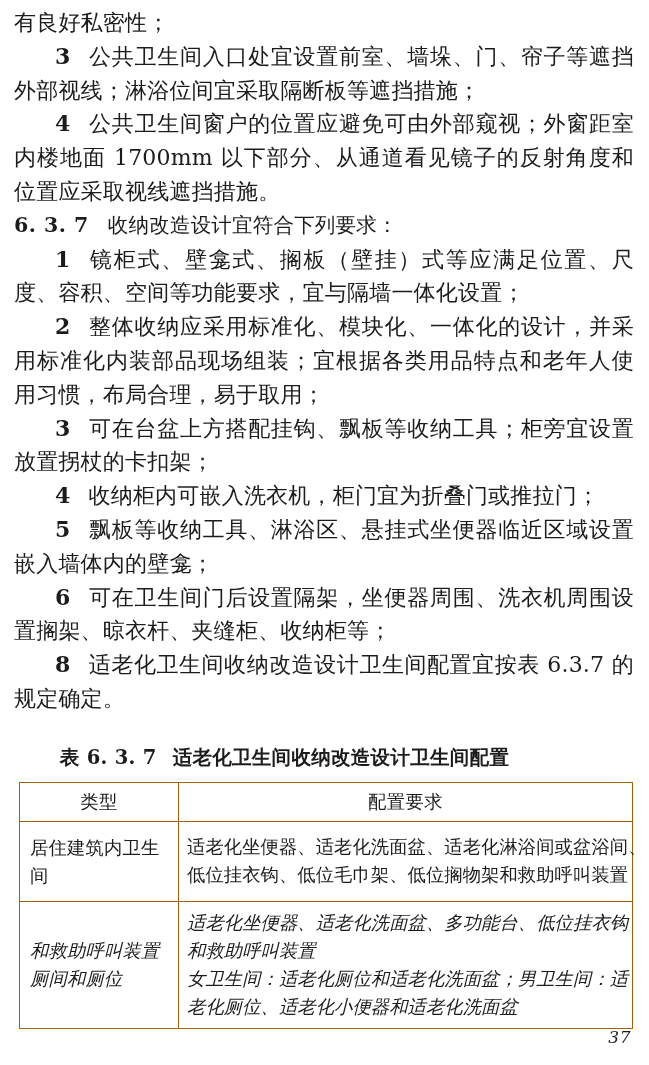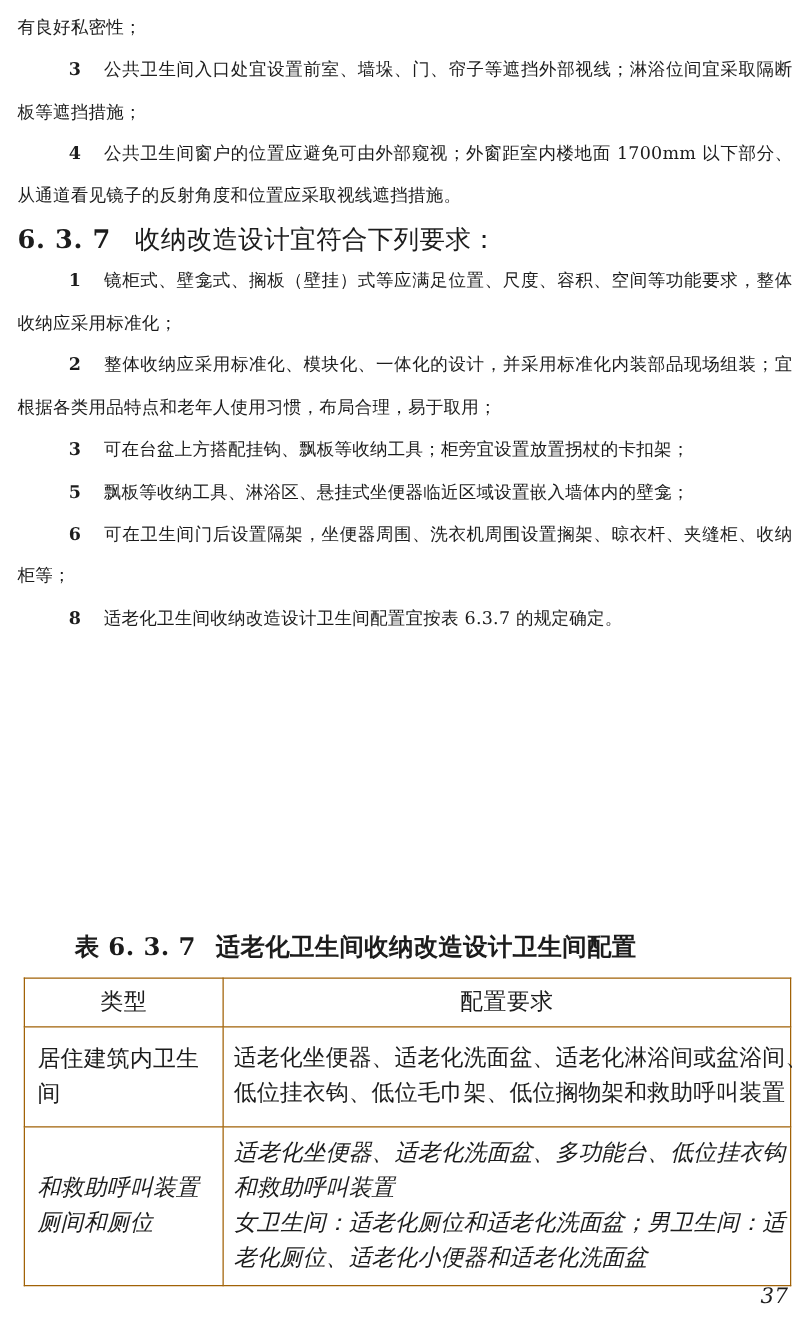--- a/index.html
+++ b/index.html
@@ -24,21 +24,21 @@
   }
   .body-col {
     position: absolute;
     left: 14px;
     top: 6px;
     width: 620px;
   }
 
   
   .para {
-    font-size: 14px;
+    font-size: 22px;
     line-height: 33.8px;
     text-align: justify;
     text-justify: inter-ideograph;
     letter-spacing: 0.2px;
     margin: 0;
     text-indent: 0;
     word-break: break-all;
   }
   .para .num {
     font-weight: bold;
@@ -145,26 +145,27 @@
   <div class="body-col">
 
     <p class="para"><span>有良好私密性；</span></p>
 
     <p class="para item"><span class="num">3</span><span class="gap"></span><span>公共卫生间入口处宜设置前室、墙垛、门、帘子等遮挡外部视线；淋浴位间宜采取隔断板等遮挡措施；</span></p>
 
     <p class="para item"><span class="num">4</span><span class="gap"></span><span>公共卫生间窗户的位置应避免可由外部窥视；外窗距室内楼地面 1700mm 以下部分、从通道看见镜子的反射角度和位置应采取视线遮挡措施。</span></p>
 
     <p class="clause"><span class="clause-no">6. 3. 7</span><span class="clause-gap"></span><span>收纳改造设计宜符合下列要求：</span></p>
 
-    <p class="para item"><span class="num">1</span><span class="gap"></span><span>镜柜式、壁龛式、搁板（壁挂）式等应满足位置、尺度、容积、空间等功能要求，整体收纳应采用标准化；</span></p>
+    <p class="para item"><span class="num">1</span><span class="gap"></span><span>镜柜式、壁龛式、搁板（壁挂）式等应满足位置、尺度、容积、空间等功能要求，宜与隔墙一体化设置；</span></p>
 
     <p class="para item"><span class="num">2</span><span class="gap"></span><span>整体收纳应采用标准化、模块化、一体化的设计，并采用标准化内装部品现场组装；宜根据各类用品特点和老年人使用习惯，布局合理，易于取用；</span></p>
 
     <p class="para item"><span class="num">3</span><span class="gap"></span><span>可在台盆上方搭配挂钩、飘板等收纳工具；柜旁宜设置放置拐杖的卡扣架；</span></p>
 
+    <p class="para item"><span class="num">4</span><span class="gap"></span><span>收纳柜内可嵌入洗衣机，柜门宜为折叠门或推拉门；</span></p>
 
     <p class="para item"><span class="num">5</span><span class="gap"></span><span>飘板等收纳工具、淋浴区、悬挂式坐便器临近区域设置嵌入墙体内的壁龛；</span></p>
 
     <p class="para item"><span class="num">6</span><span class="gap"></span><span>可在卫生间门后设置隔架，坐便器周围、洗衣机周围设置搁架、晾衣杆、夹缝柜、收纳柜等；</span></p>
 
 
     <p class="para item"><span class="num">8</span><span class="gap"></span><span>适老化卫生间收纳改造设计卫生间配置宜按表 6.3.7 的规定确定。</span></p>
 
   </div>
 

